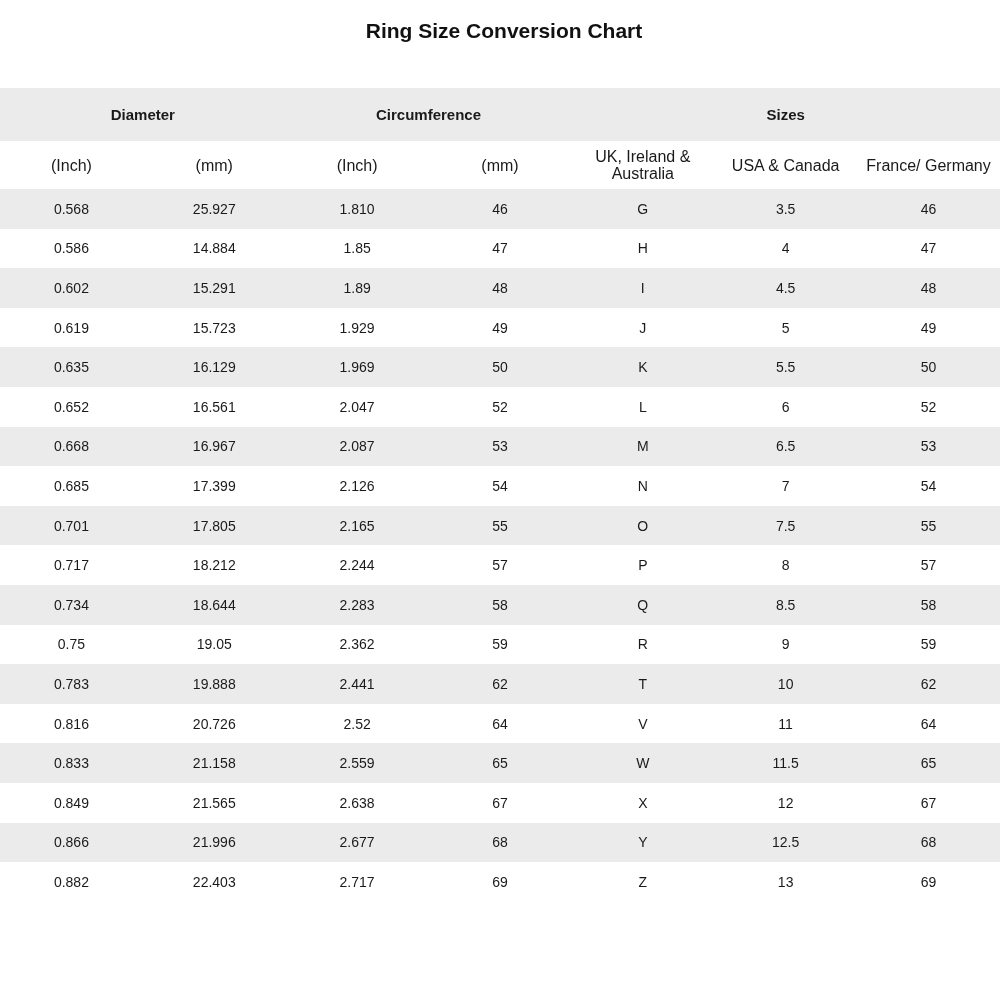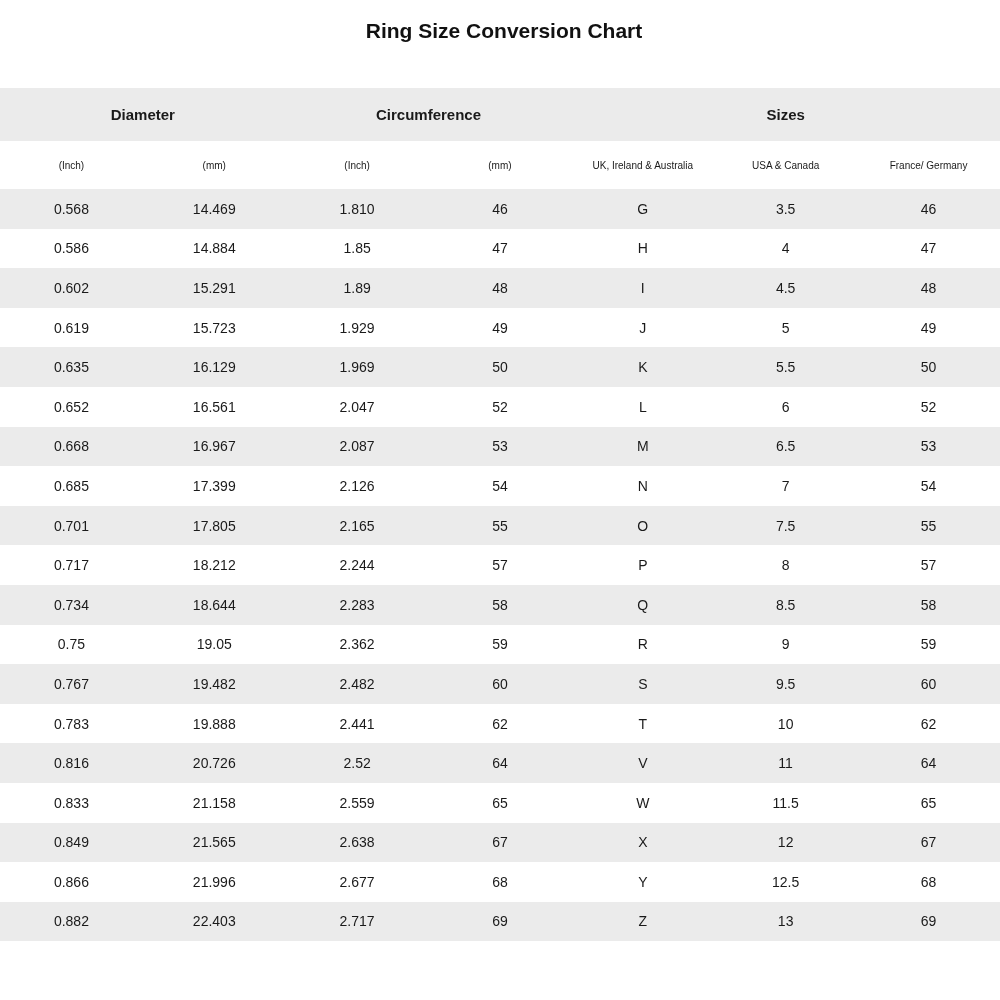--- a/index.html
+++ b/index.html
@@ -34,21 +34,21 @@
   }
   tr.group-row th {
     height: 53px;
     background: var(--stripe, #ebebeb);
     font-size: 15px;
     font-weight: bold;
   }
   tr.sub-row th {
     height: 48px;
     background: #ffffff;
-    font-size: 10px;
+    font-size: 16px;
     font-weight: normal;
     line-height: 17px;
   }
   tbody td {
     height: 39.6px;
     font-size: 14px;
     font-weight: normal;
   }
   tbody tr:nth-child(odd) {
     background: var(--stripe, #ebebeb);
@@ -76,21 +76,21 @@
           <th>(Inch)</th>
           <th>(mm)</th>
           <th>UK, Ireland &amp; Australia</th>
           <th>USA &amp; Canada</th>
           <th>France/ Germany</th>
         </tr>
     </thead>
     <tbody>
         <tr>
           <td>0.568</td>
-          <td>14.469</td>
+          <td>25.927</td>
           <td>1.810</td>
           <td>46</td>
           <td>G</td>
           <td>3.5</td>
           <td>46</td>
         </tr>
         <tr>
           <td>0.586</td>
           <td>14.884</td>
           <td>1.85</td>
@@ -183,29 +183,20 @@
         <tr>
           <td>0.75</td>
           <td>19.05</td>
           <td>2.362</td>
           <td>59</td>
           <td>R</td>
           <td>9</td>
           <td>59</td>
         </tr>
         <tr>
-          <td>0.767</td>
-          <td>19.482</td>
-          <td>2.482</td>
-          <td>60</td>
-          <td>S</td>
-          <td>9.5</td>
-          <td>60</td>
-        </tr>
-        <tr>
           <td>0.783</td>
           <td>19.888</td>
           <td>2.441</td>
           <td>62</td>
           <td>T</td>
           <td>10</td>
           <td>62</td>
         </tr>
         <tr>
           <td>0.816</td>

